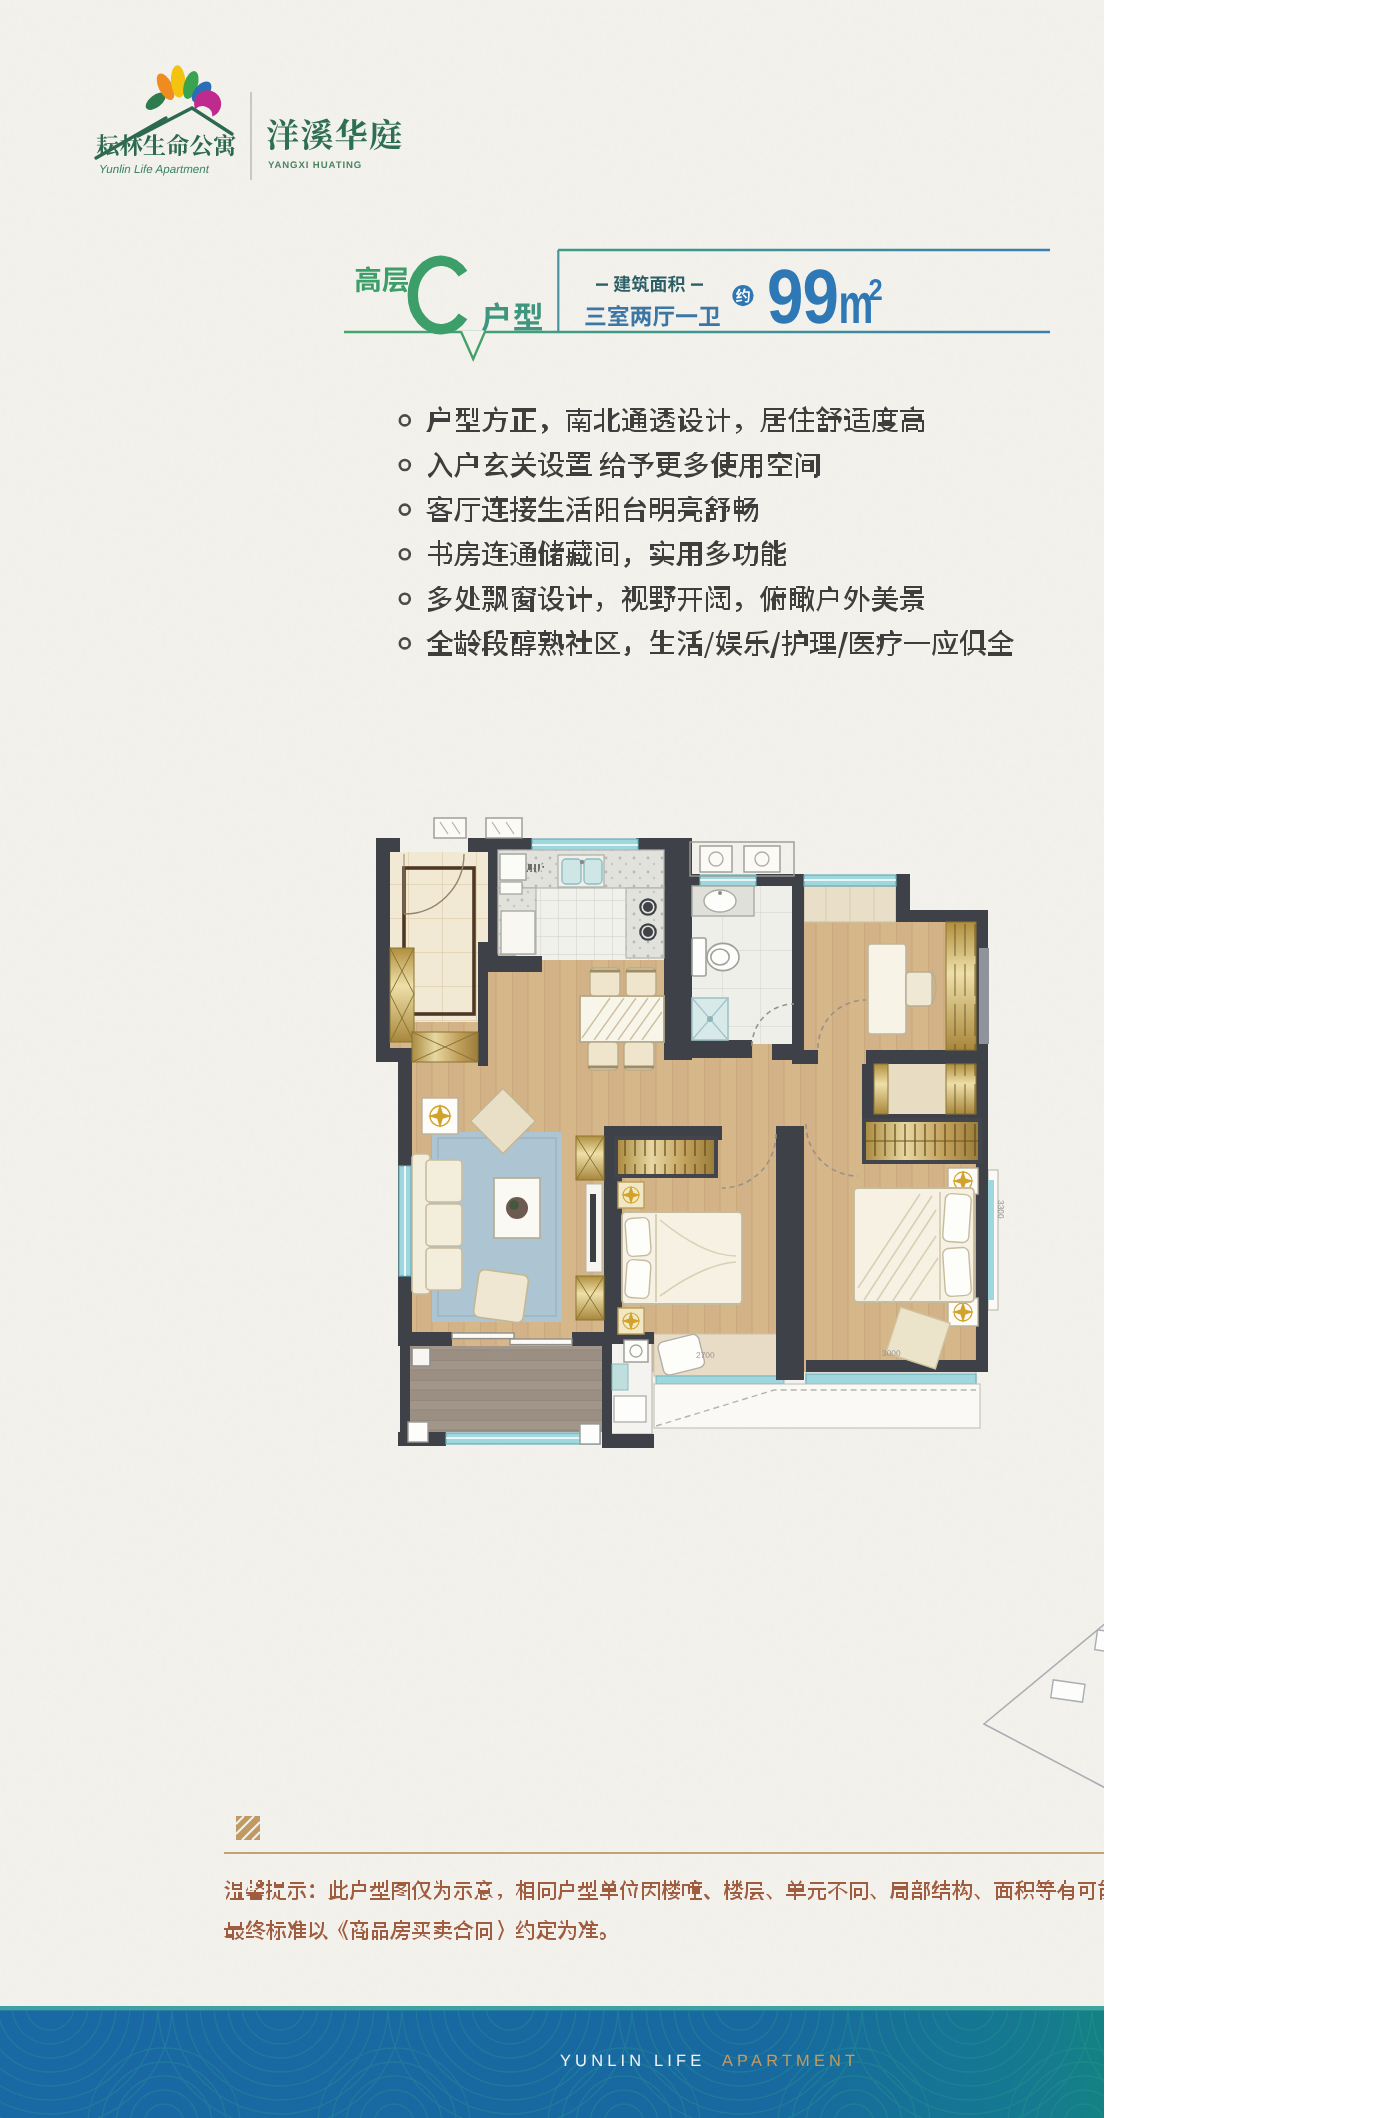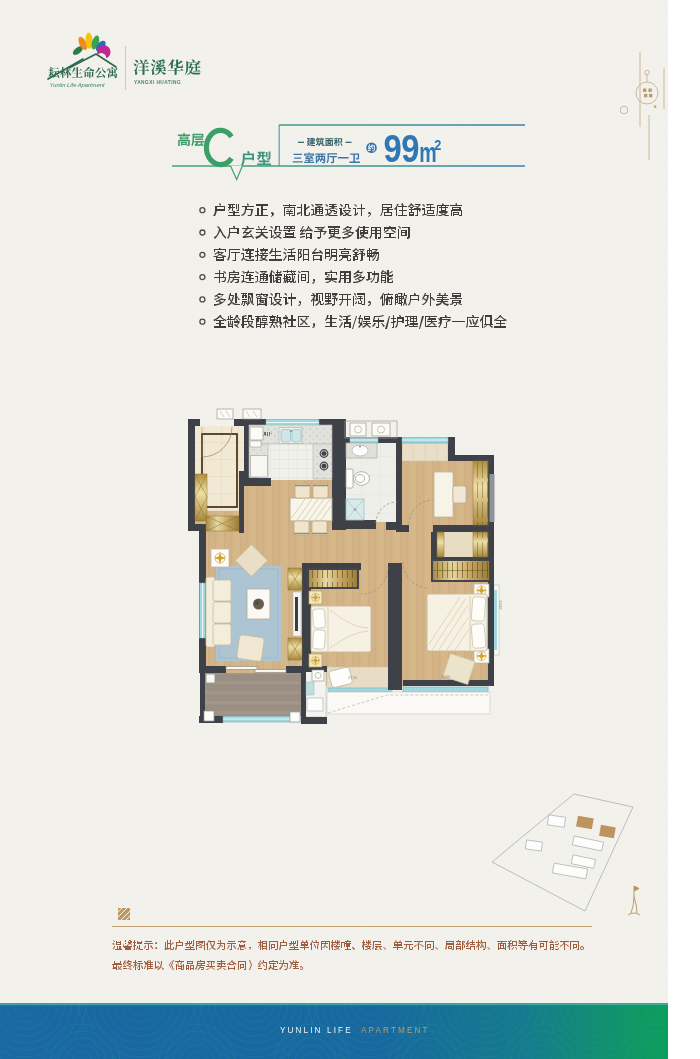--- a/index.html
+++ b/index.html
@@ -1,14 +1,14 @@
 <!DOCTYPE html>
 <html><head><meta charset="utf-8"><title>C</title><style>
 html,body{margin:0;padding:0;background:#fff}
-#page{position:relative;width:668px;height:1059px;background:#fef9c3;overflow:hidden;font-family:"Liberation Sans",sans-serif}
+#page{position:relative;width:552px;height:1059px;background:#fef9c3;overflow:hidden;font-family:"Liberation Sans",sans-serif}
 </style></head><body>
 <div id="page">
 <svg width="700" height="1059" viewBox="0 0 700 1059" xmlns="http://www.w3.org/2000/svg">
 <defs>
 <linearGradient id="gtan" x1="0" y1="0" x2="1" y2="0">
 <stop offset="0" stop-color="#ab8c41"></stop>
           <stop offset="0.35" stop-color="#e7d7a2"></stop>
           <stop offset="0.7" stop-color="#c2a05c"></stop>
           <stop offset="1" stop-color="#9a7e3a"></stop>
         </linearGradient>

